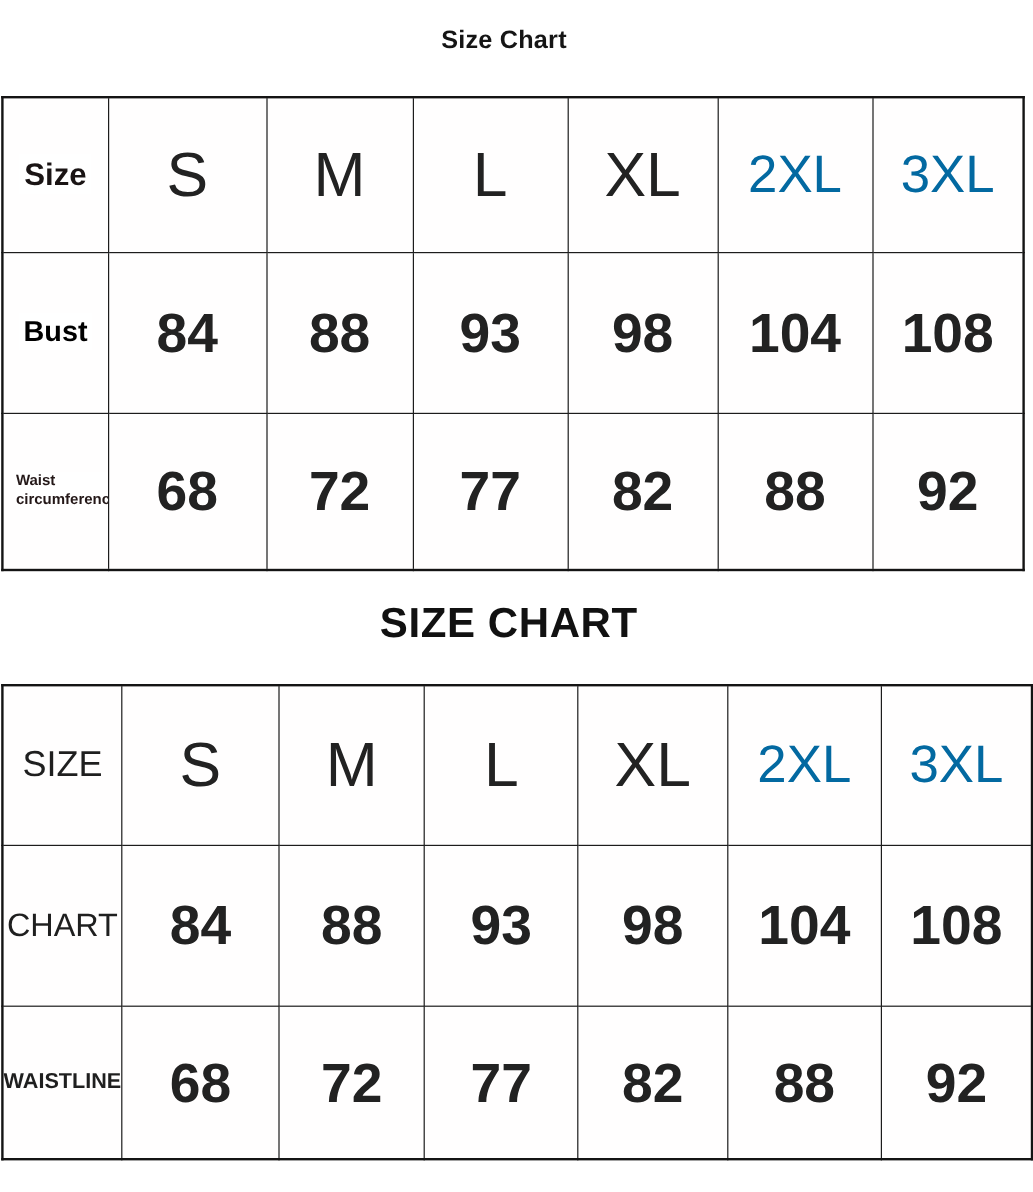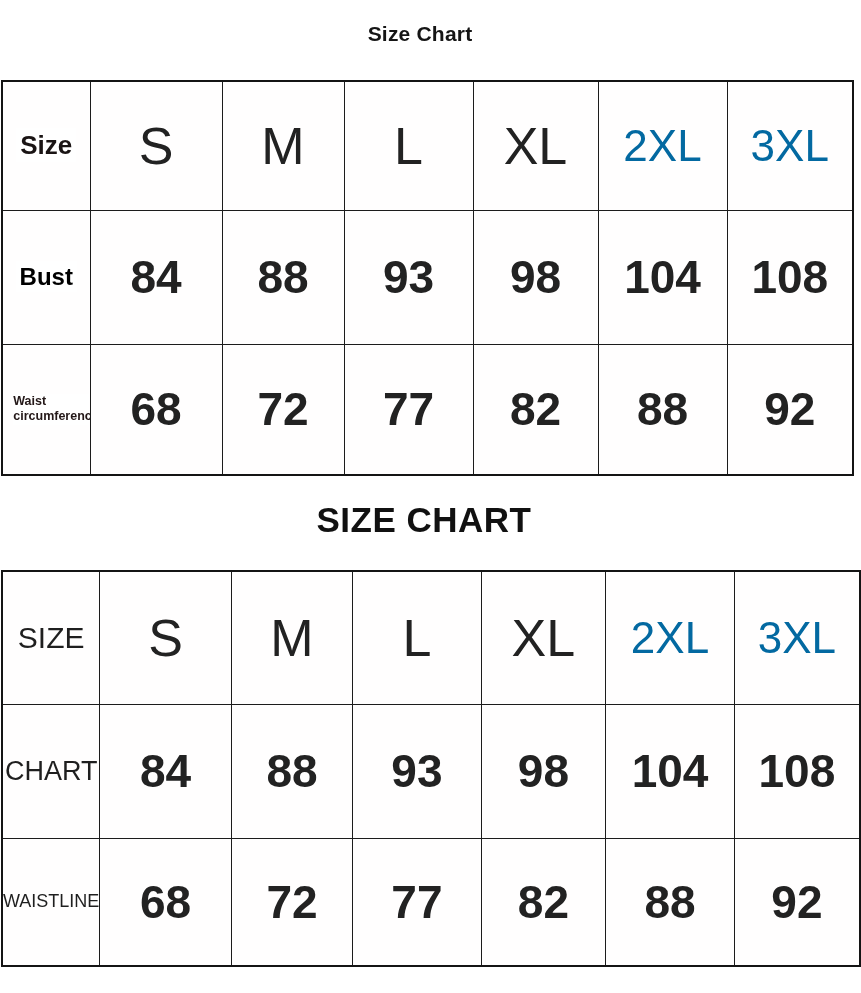--- a/index.html
+++ b/index.html
@@ -111,21 +111,21 @@
     font-weight: 400;
     color: #1f1f1f;
   }
   .lbl-chest {
     font-size: 27px;
     font-weight: 400;
     color: #1f1f1f;
   }
   .lbl-waistline {
     font-size: 18px;
-    font-weight: 400;
+    font-weight: 700;
     color: #1f1f1f;
   }
 </style>
 </head>
 <body>
 
 <div class="page-title-small">Size Chart</div>
 
 <table class="size-table" id="table-top">
   <colgroup>

